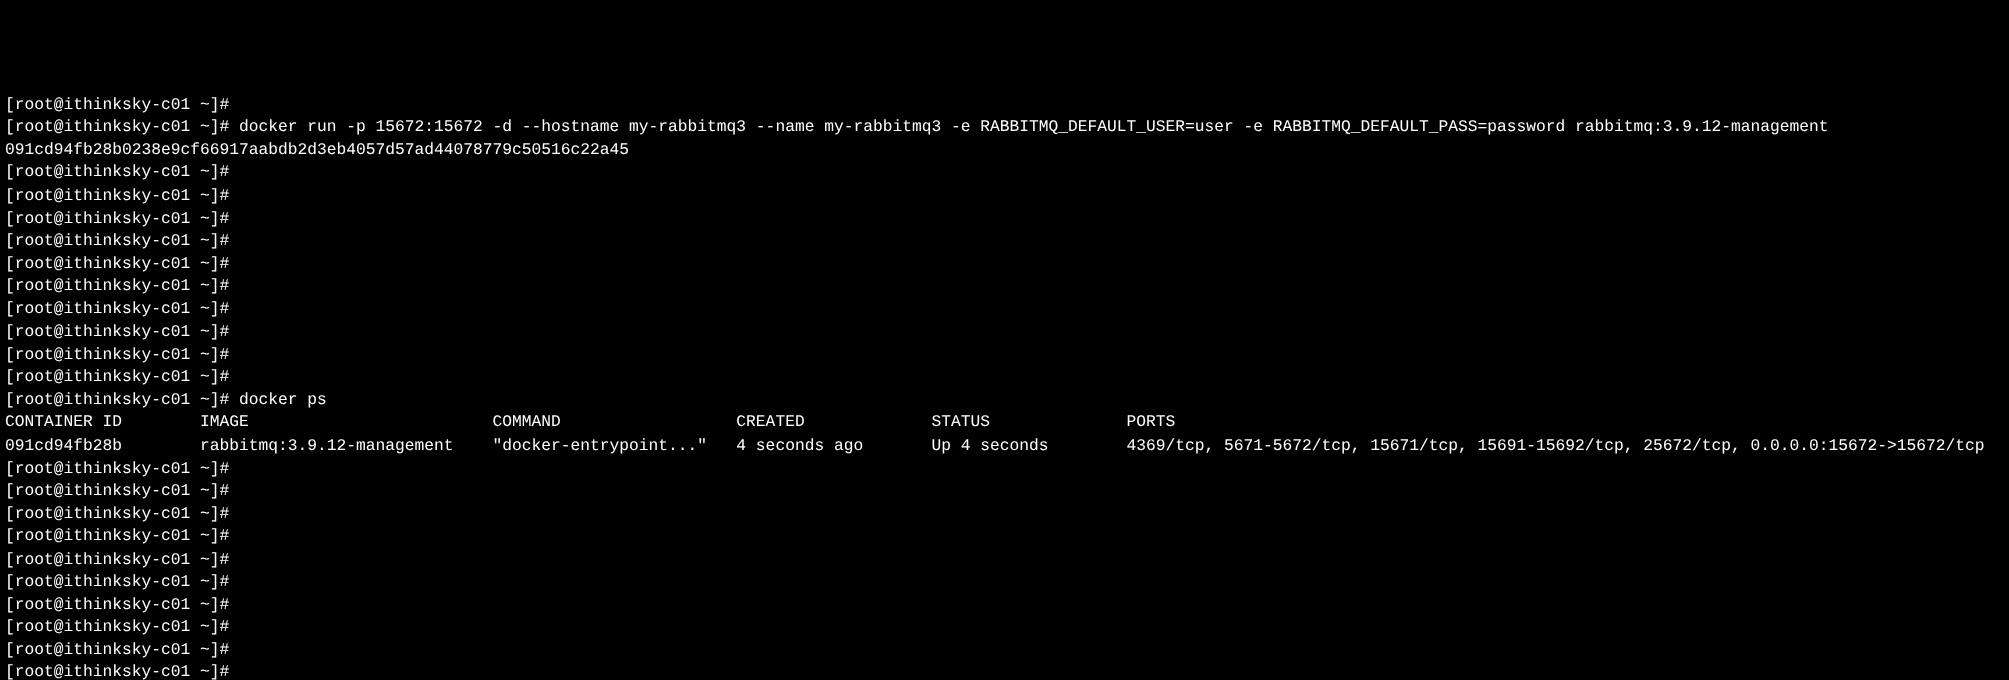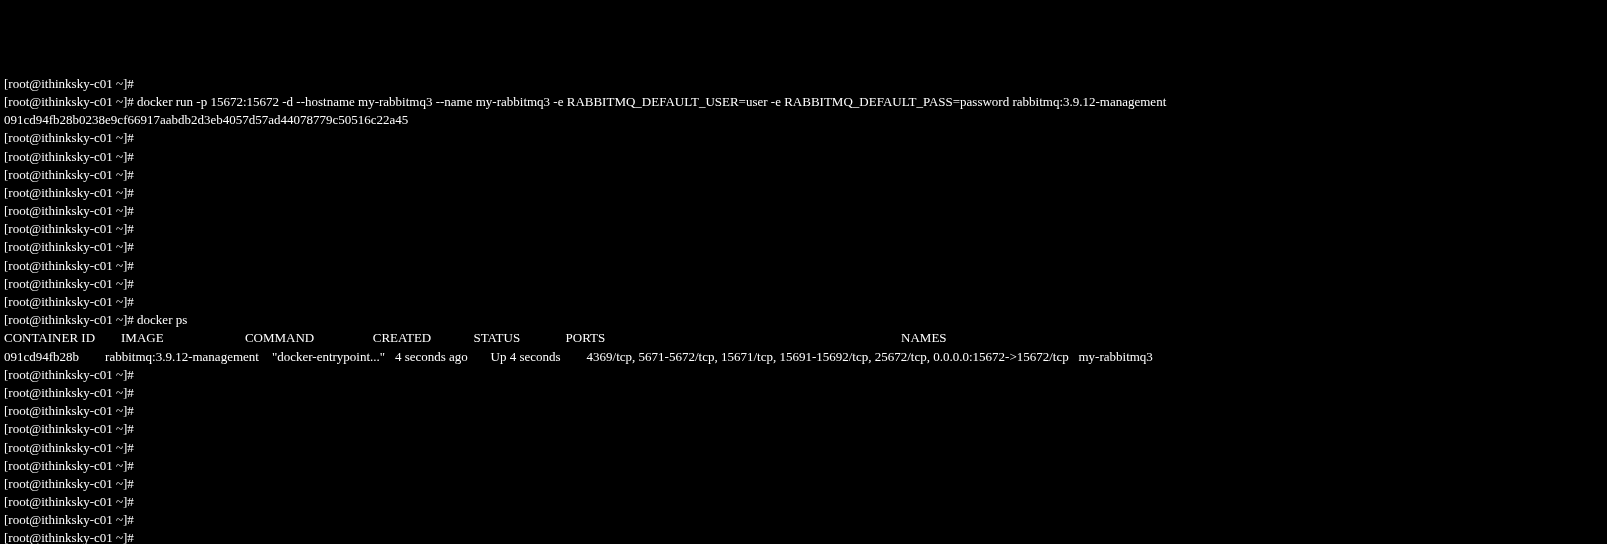--- a/index.html
+++ b/index.html
@@ -16,21 +16,20 @@
       padding: 0;
       white-space: pre;
       overflow-x: auto;
       width: 1607px;
     }
     .terminal {
       padding: 2px 4px;
     }
     .line {
       white-space: pre;
-      font-family: Liberation Serif, serif;
     }
   </style>
 </head>
 <body>
 
 
 
 <div class="terminal" id="terminal-container"><div class="line">[root@ithinksky-c01 ~]# </div><div class="line">[root@ithinksky-c01 ~]# docker run -p 15672:15672 -d --hostname my-rabbitmq3 --name my-rabbitmq3 -e RABBITMQ_DEFAULT_USER=user -e RABBITMQ_DEFAULT_PASS=password rabbitmq:3.9.12-management</div><div class="line">091cd94fb28b0238e9cf66917aabdb2d3eb4057d57ad44078779c50516c22a45</div><div class="line">[root@ithinksky-c01 ~]# </div><div class="line">[root@ithinksky-c01 ~]# </div><div class="line">[root@ithinksky-c01 ~]# </div><div class="line">[root@ithinksky-c01 ~]# </div><div class="line">[root@ithinksky-c01 ~]# </div><div class="line">[root@ithinksky-c01 ~]# </div><div class="line">[root@ithinksky-c01 ~]# </div><div class="line">[root@ithinksky-c01 ~]# </div><div class="line">[root@ithinksky-c01 ~]# </div><div class="line">[root@ithinksky-c01 ~]# </div><div class="line">[root@ithinksky-c01 ~]# docker ps</div><div class="line">CONTAINER ID        IMAGE                         COMMAND                  CREATED             STATUS              PORTS                                                                                           NAMES</div><div class="line">091cd94fb28b        rabbitmq:3.9.12-management    "docker-entrypoint..."   4 seconds ago       Up 4 seconds        4369/tcp, 5671-5672/tcp, 15671/tcp, 15691-15692/tcp, 25672/tcp, 0.0.0.0:15672-&gt;15672/tcp   my-rabbitmq3</div><div class="line">[root@ithinksky-c01 ~]# </div><div class="line">[root@ithinksky-c01 ~]# </div><div class="line">[root@ithinksky-c01 ~]# </div><div class="line">[root@ithinksky-c01 ~]# </div><div class="line">[root@ithinksky-c01 ~]# </div><div class="line">[root@ithinksky-c01 ~]# </div><div class="line">[root@ithinksky-c01 ~]# </div><div class="line">[root@ithinksky-c01 ~]# </div><div class="line">[root@ithinksky-c01 ~]# </div><div class="line">[root@ithinksky-c01 ~]# </div></div>
 
 

